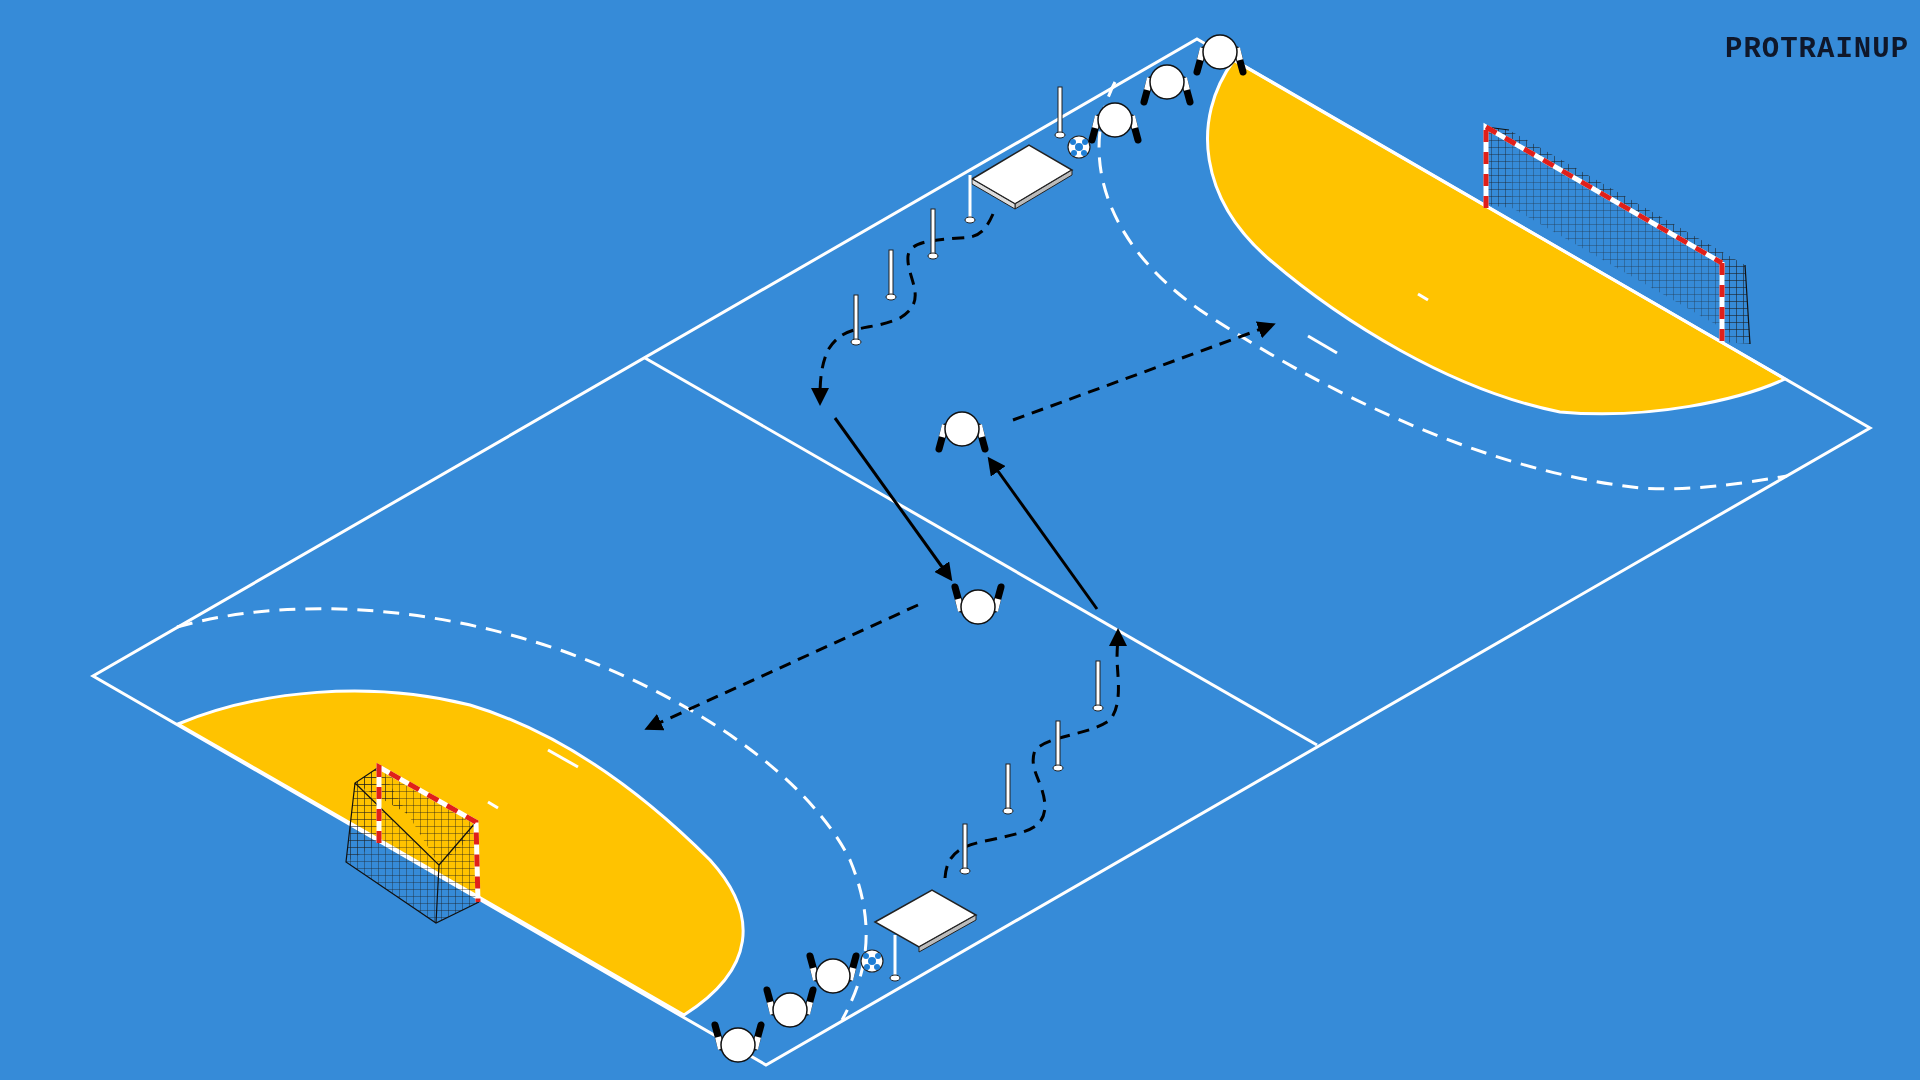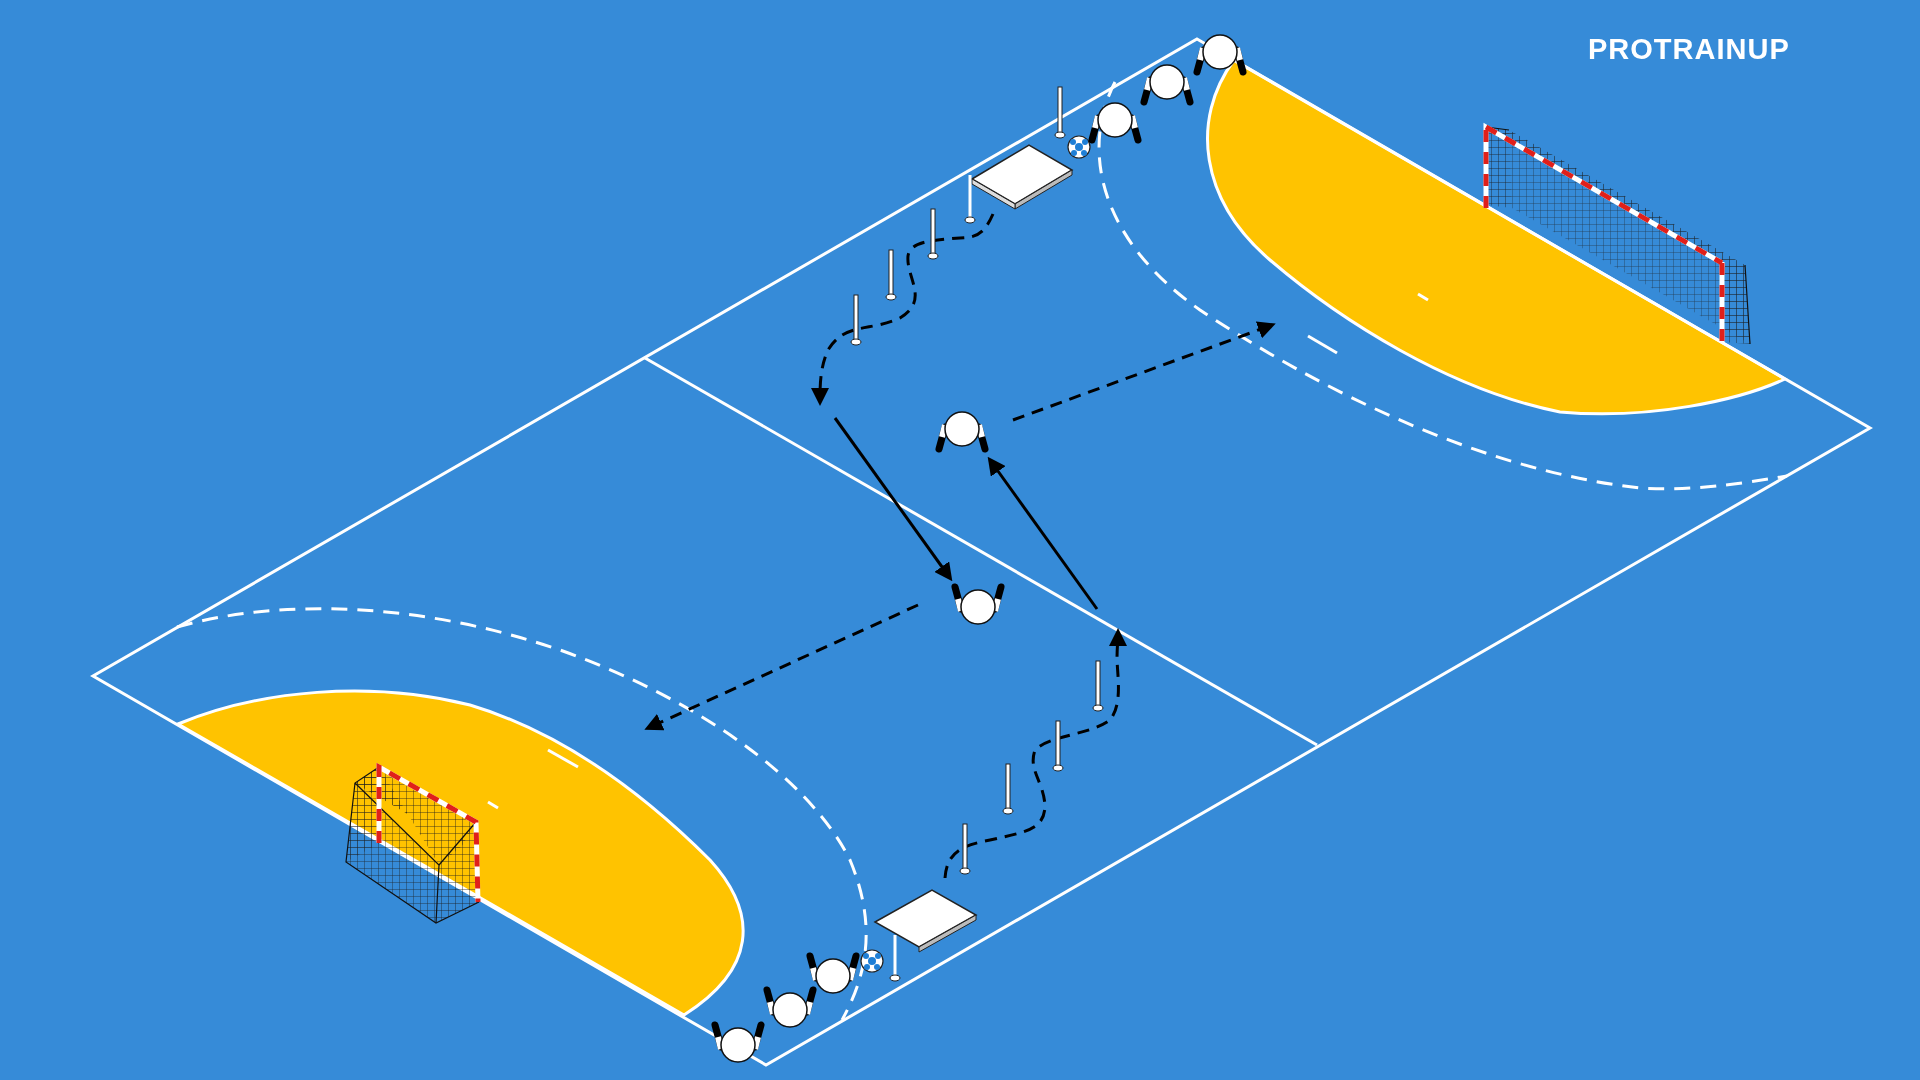--- a/index.html
+++ b/index.html
@@ -1,18 +1,18 @@
 <!DOCTYPE html>
 <html><head>
 <meta charset="utf-8">
 <style>
   html,body{margin:0;padding:0;}
   body{width:1920px;height:1080px;overflow:hidden;background:#368bd8;position:relative;}
   #stage{position:absolute;left:0;top:0;width:1920px;height:1080px;}
-  .logo{position:absolute;left:1588px;top:33px;font-family:Liberation Sans, sans-serif;font-weight:bold;font-size:29px;letter-spacing:1px;color:#ffffff;}
+  .logo{position:absolute;left:1725px;top:33px;font-family:Liberation Mono, monospace;font-weight:bold;font-size:29px;letter-spacing:1px;color:#0f172a;}
 </style>
 </head>
 <body>
 
 <div id="stage">
 <svg width="1920" height="1080" viewBox="0 0 1920 1080" xmlns="http://www.w3.org/2000/svg">
   <defs>
     <marker id="ah" markerWidth="10" markerHeight="10" refX="8" refY="5" orient="auto" markerUnits="userSpaceOnUse">
       <path d="M0,0 L10,5 L0,10 z" fill="#000"></path>
     </marker>

